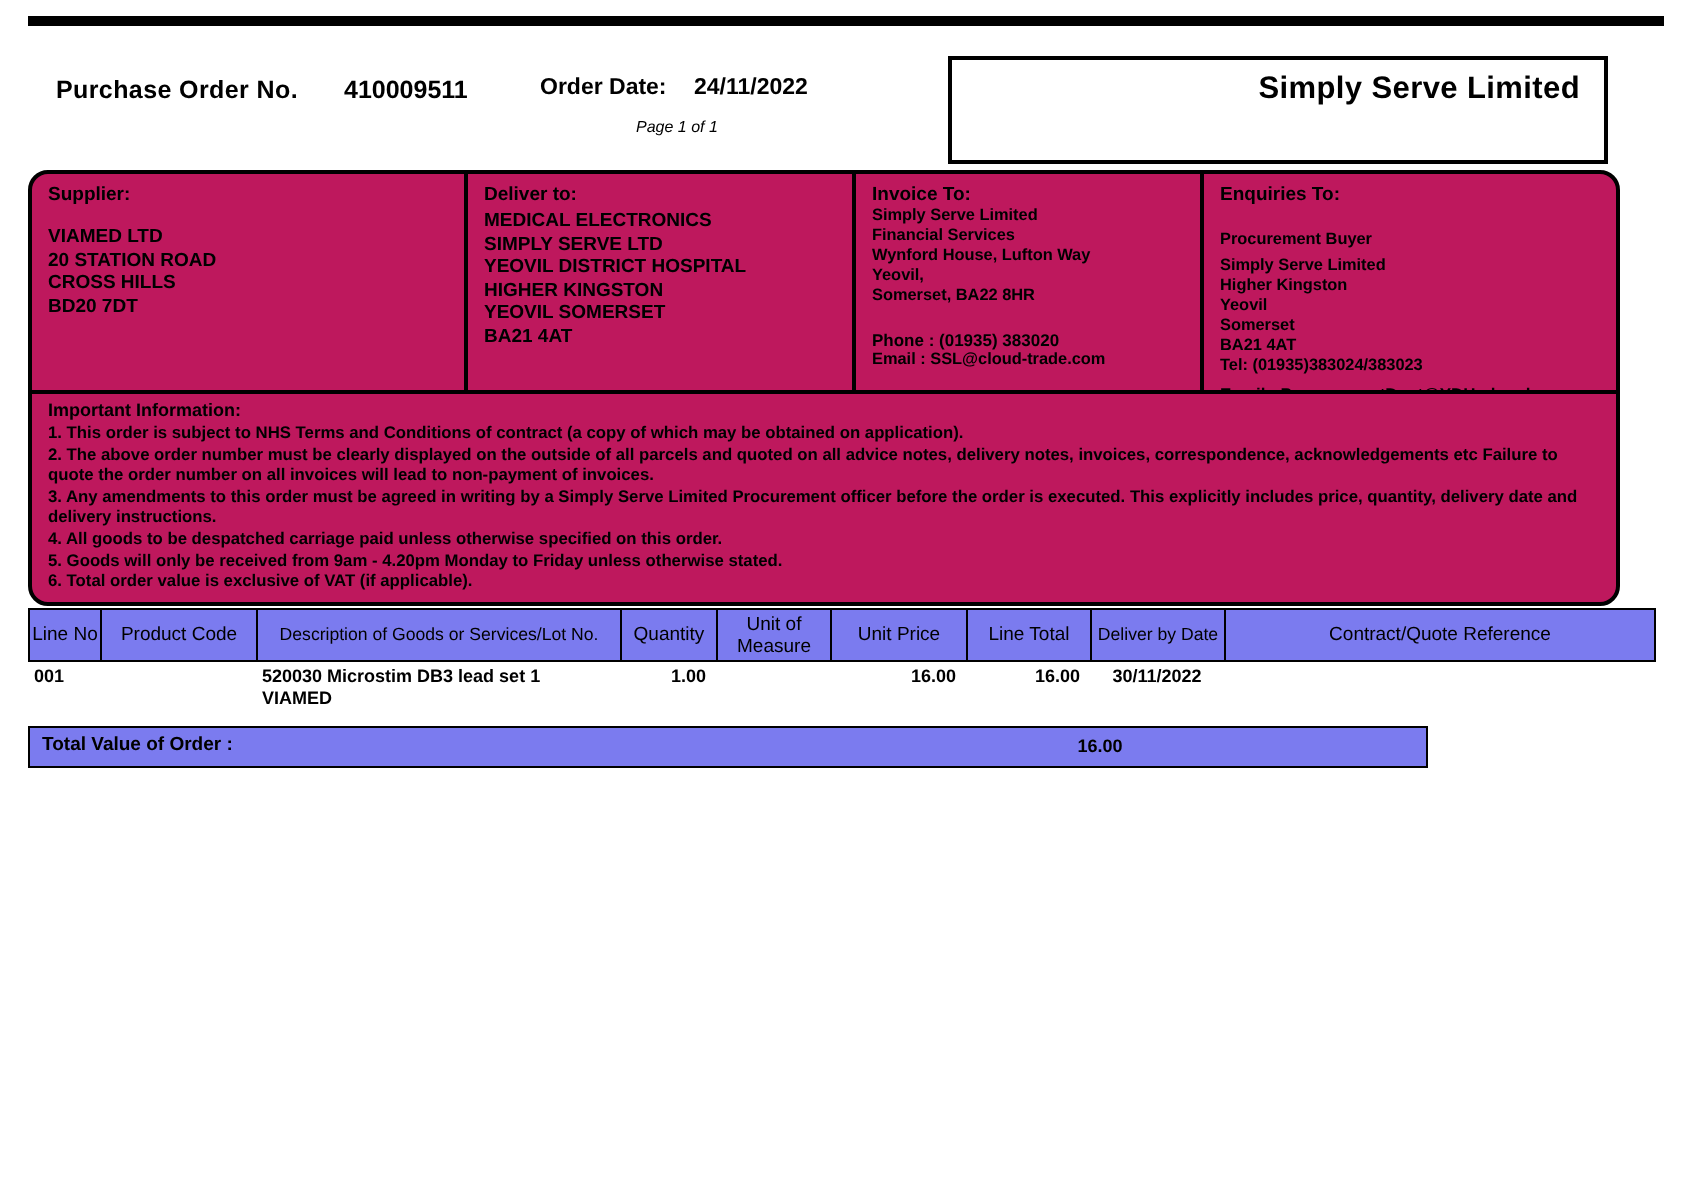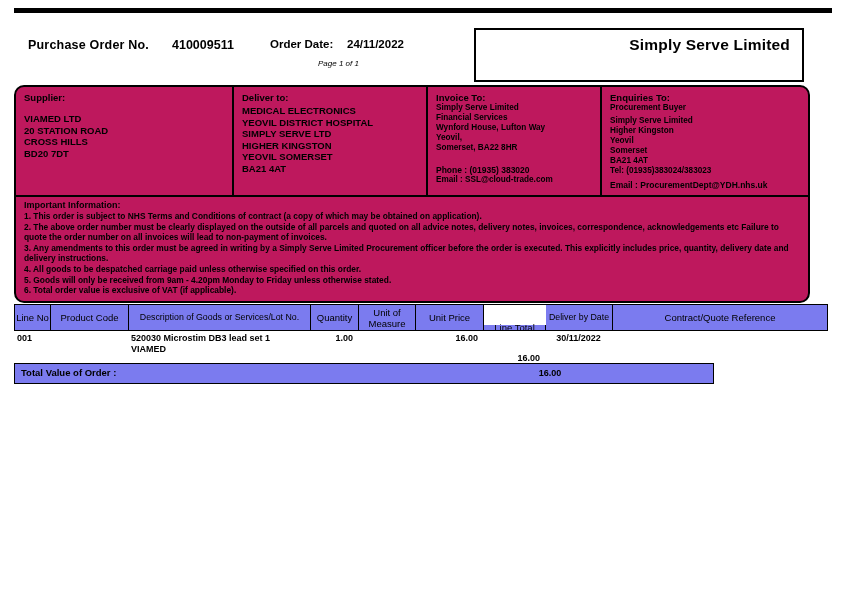--- a/index.html
+++ b/index.html
@@ -59,21 +59,21 @@
     padding: 0 1px;
   }
   .th:last-child { border-right: none; }
   .th.small { font-size: 8.8px; white-space: nowrap; overflow: hidden; }
   .w-line   { width: 36px; }
   .w-code   { width: 78px; }
   .w-desc   { width: 182px; }
   .w-qty    { width: 48px; }
   .w-uom    { width: 57px; }
   .w-price  { width: 68px; }
-  .w-total  { width: 62px; margin-top: 20px; }
+  .w-total  { width: 62px; }
   .w-date   { width: 67px; }
   .w-ref    { flex: 1; }
 
   .trow { display: flex; padding-top: 2px; }
   .td { font-size: 9px; font-weight: 700; line-height: 11px; }
   .td.left  { text-align: left; padding-left: 3px; }
   .td.right { text-align: right; padding-right: 5px; }
   .td.mid   { text-align: center; }
 
   .total-bar {
@@ -112,40 +112,40 @@
       <div class="addr-gap"></div>
       <div class="addr-line">VIAMED LTD</div>
       <div class="addr-line">20 STATION ROAD</div>
       <div class="addr-line">CROSS HILLS</div>
       <div class="addr-line">BD20 7DT</div>
     </div>
 
     <div class="addr-col c2">
       <div class="sec-label">Deliver to:</div>
       <div class="addr-line">MEDICAL ELECTRONICS</div>
+      <div class="addr-line">SIMPLY SERVE LTD</div>
       <div class="addr-line">YEOVIL DISTRICT HOSPITAL</div>
-      <div class="addr-line">SIMPLY SERVE LTD</div>
       <div class="addr-line">HIGHER KINGSTON</div>
       <div class="addr-line">YEOVIL SOMERSET</div>
       <div class="addr-line">BA21 4AT</div>
     </div>
 
     <div class="addr-col c3">
       <div class="sec-label" style="margin-bottom:0;">Invoice To:</div>
       <div class="small-line">Simply Serve Limited</div>
       <div class="small-line">Financial Services</div>
       <div class="small-line">Wynford House, Lufton Way</div>
       <div class="small-line">Yeovil,</div>
       <div class="small-line">Somerset, BA22 8HR</div>
       <div class="mail-line" style="margin-top:12px;">Phone : (01935) 383020</div>
       <div class="small-line">Email : SSL@cloud-trade.com</div>
     </div>
 
     <div class="addr-col c4">
-      <div class="sec-label" style="margin-bottom:0;">Enquiries To:</div>
+      <div class="sec-label" style="margin-bottom:12px;">Enquiries To:</div>
       <div class="small-line">Procurement Buyer</div>
       <div class="tel-gap"></div>
       <div class="small-line">Simply Serve Limited</div>
       <div class="small-line">Higher Kingston</div>
       <div class="small-line">Yeovil</div>
       <div class="small-line">Somerset</div>
       <div class="small-line">BA21 4AT</div>
       <div class="small-line">Tel: (01935)383024/383023</div>
       <div class="mail-line" style="margin-top:4px;">Email : ProcurementDept@YDH.nhs.uk</div>
     </div>

